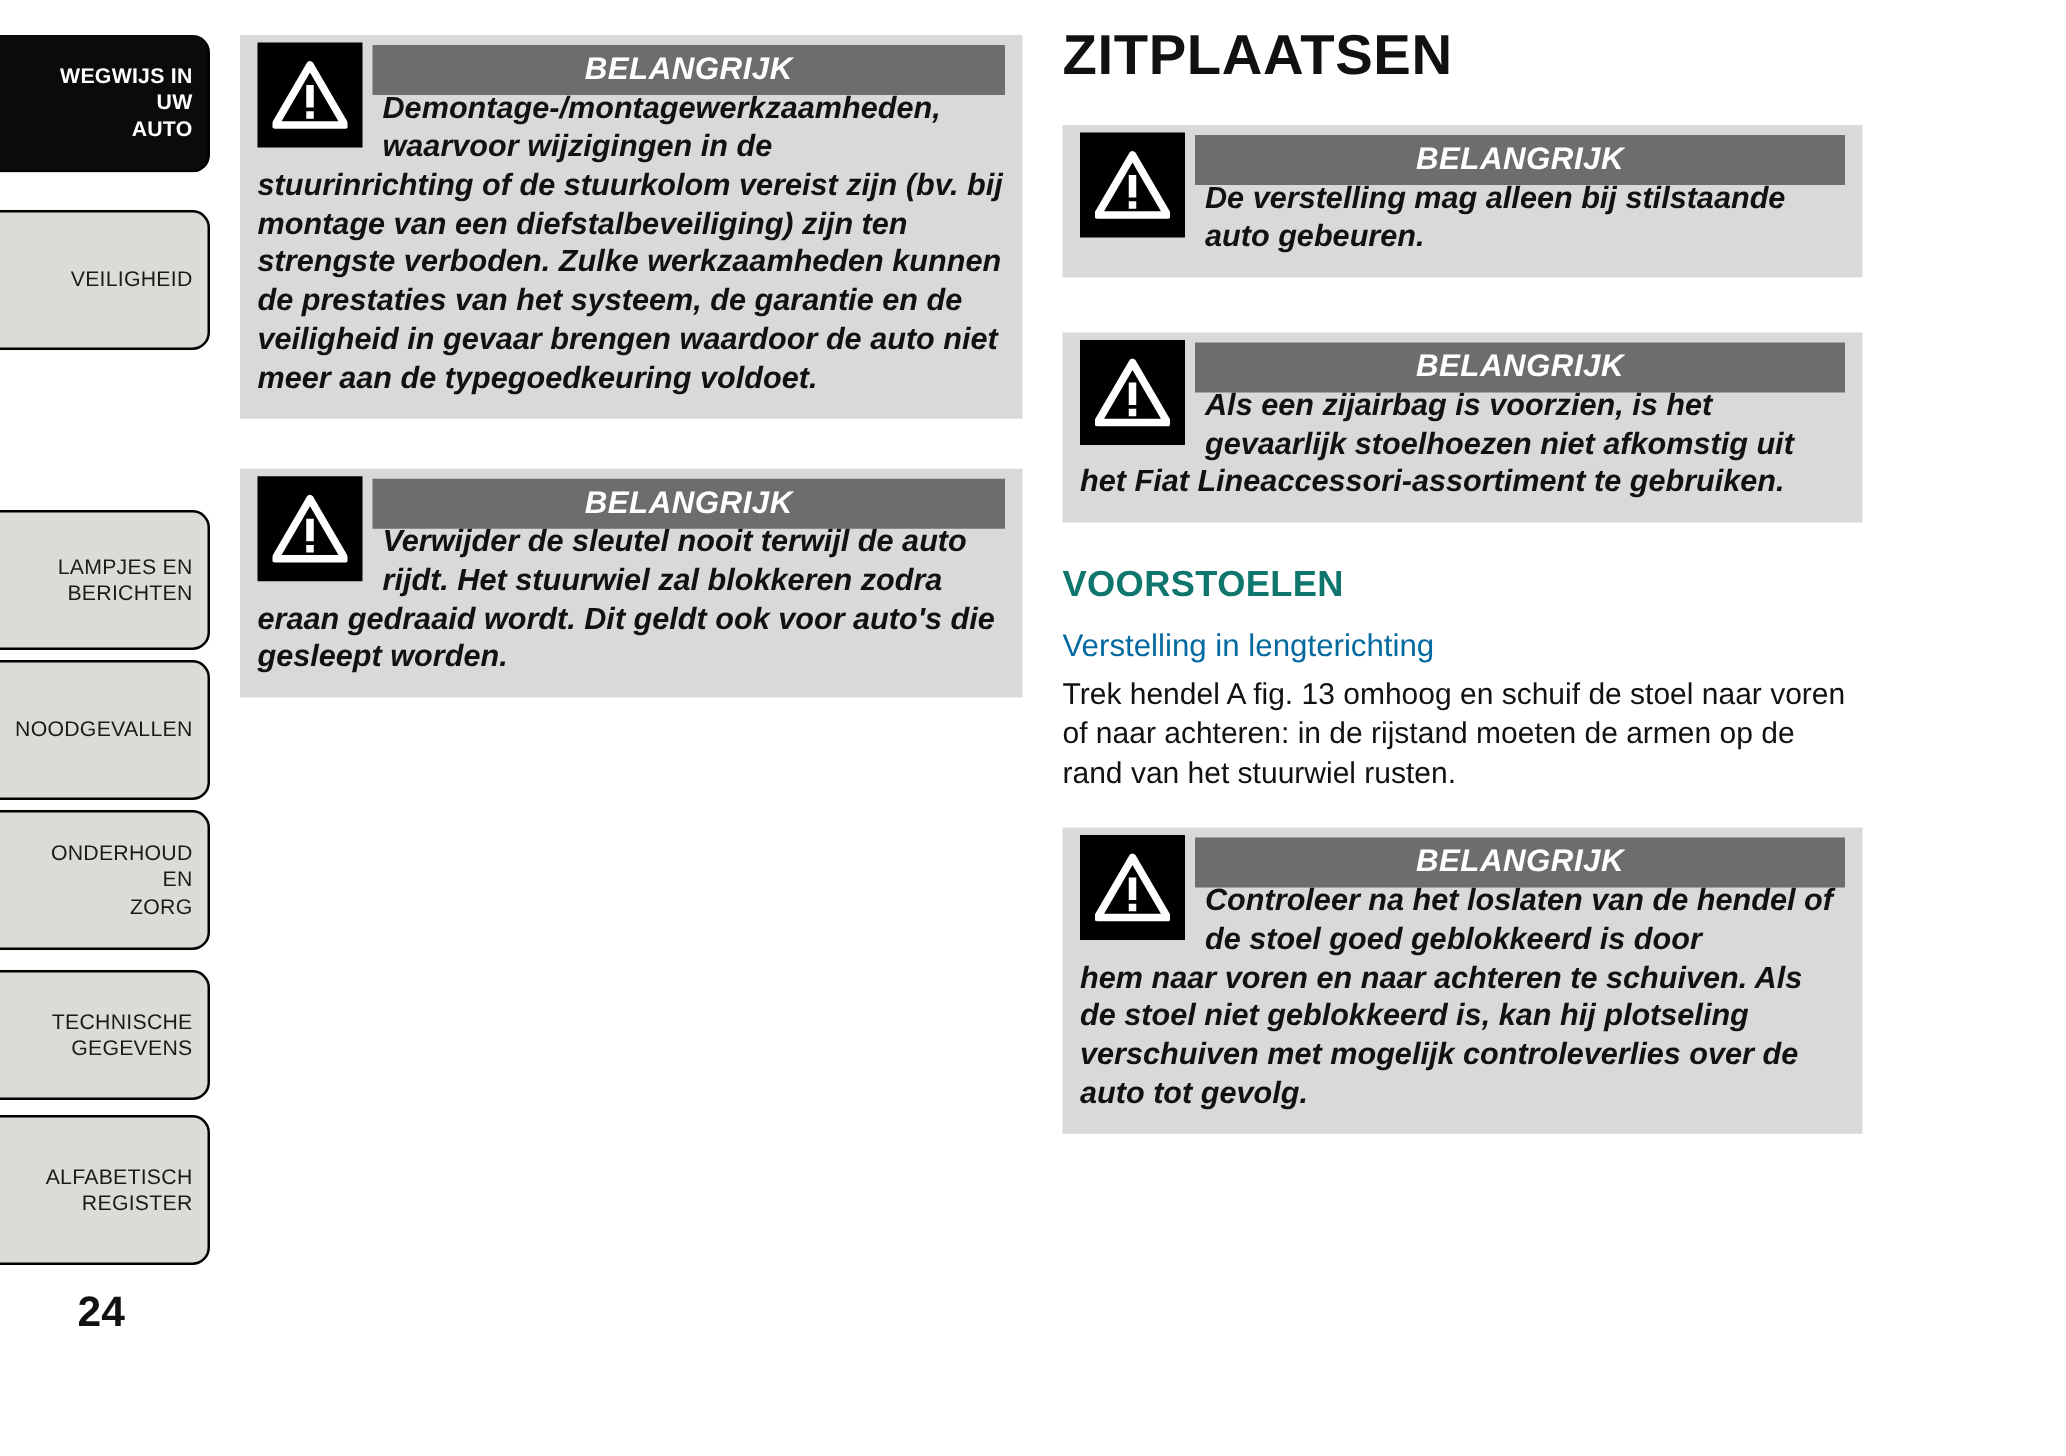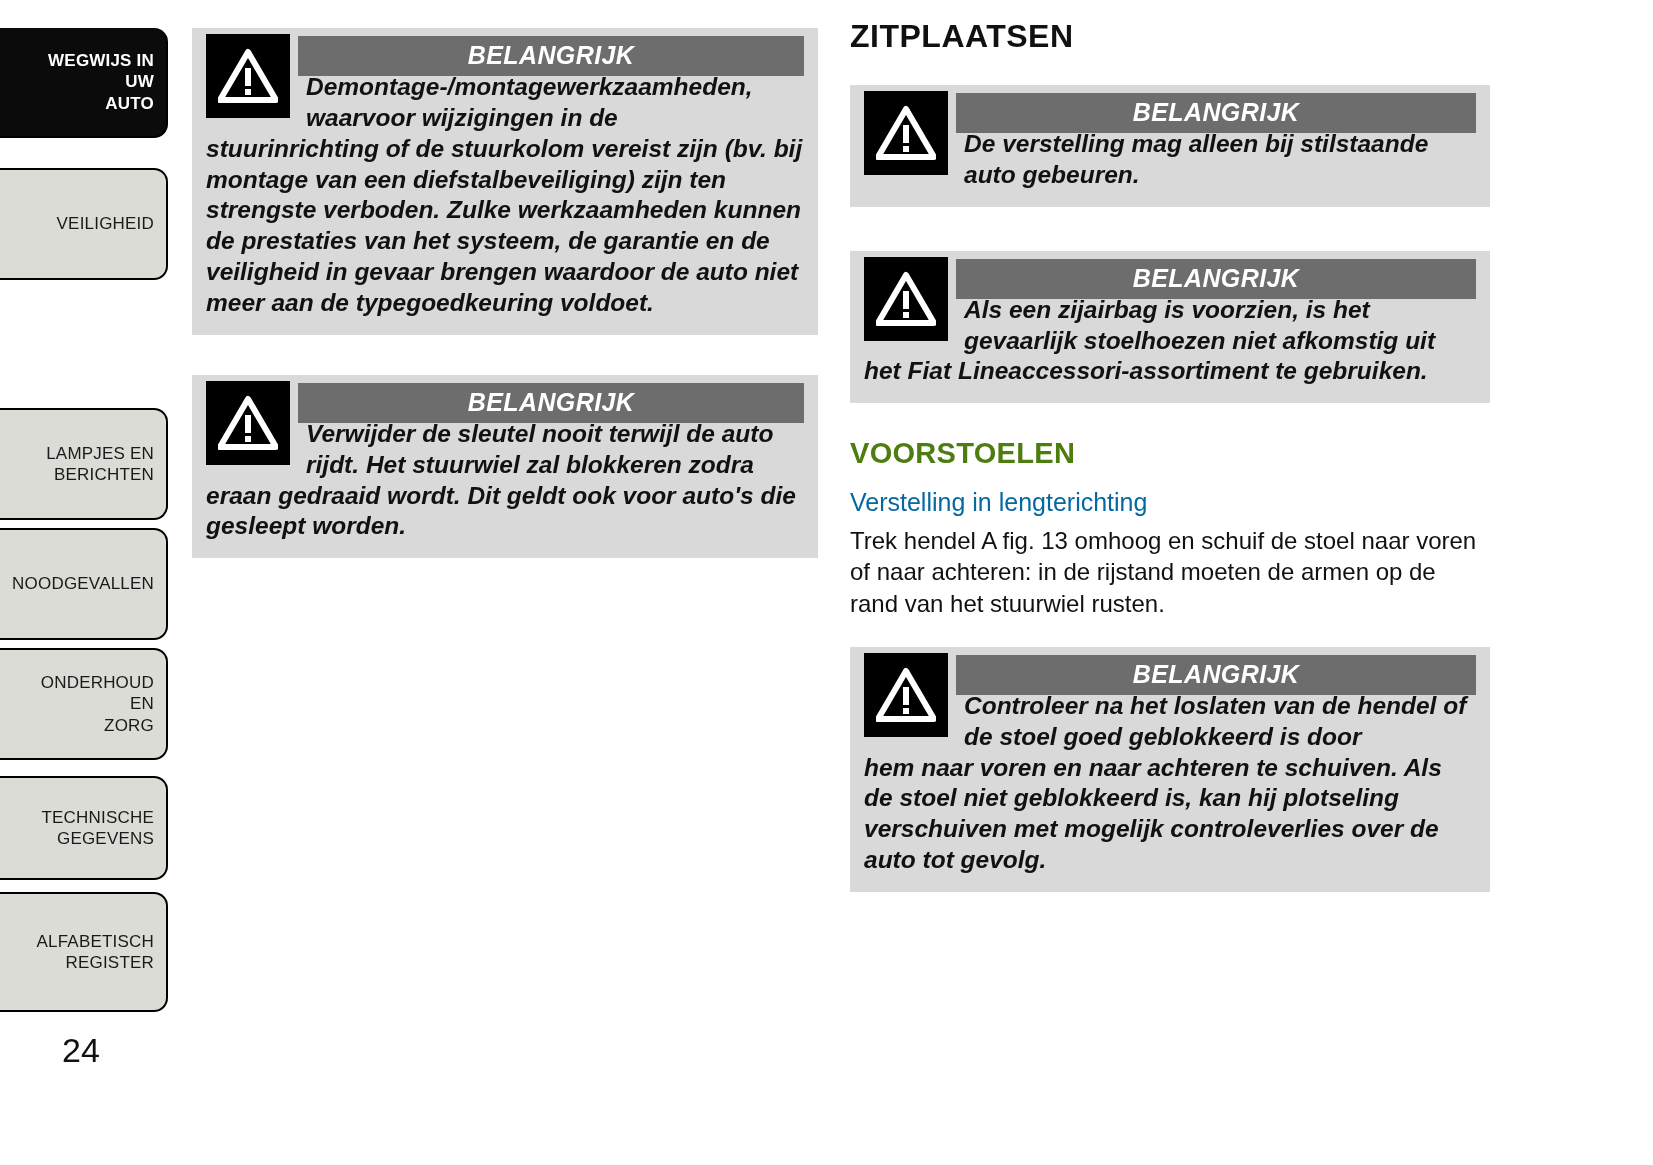--- a/index.html
+++ b/index.html
@@ -52,21 +52,21 @@
     font-weight: bold;
     border-top: none;
   }
   .tab span { display: block; margin-left: 12px; }
 
   .page-number {
     position: absolute;
     left: 62px;
     top: 1031px;
     font-size: 34px;
-    font-weight: normal;
+    font-weight: bold;
     color: #111;
     font-family: "Liberation Sans", sans-serif;
   }
 
   
   .col-left {
     position: absolute;
     left: 192px;
     top: 28px;
     width: 626px;
@@ -128,30 +128,30 @@
     padding-left: 0;
     margin-left: -100px;
     margin-top: 0;
   }
   .wb-text .first-lines {
     display: block;
   }
 
   
   h1.section-title {
-    font-size: 32px;
+    font-size: 45px;
     font-weight: bold;
     color: #111;
     margin: 0 0 30px 0;
     letter-spacing: 0.5px;
   }
   h2.sub-title {
     font-size: 29px;
     font-weight: bold;
-    color: #4d7c0f;
+    color: #0f766e;
     margin: 10px 0 18px 0;
     letter-spacing: 0.3px;
   }
   h3.sub-sub {
     font-size: 25px;
     font-weight: normal;
     color: #0369a1;
     margin: 0 0 8px 0;
   }
   p.body {

